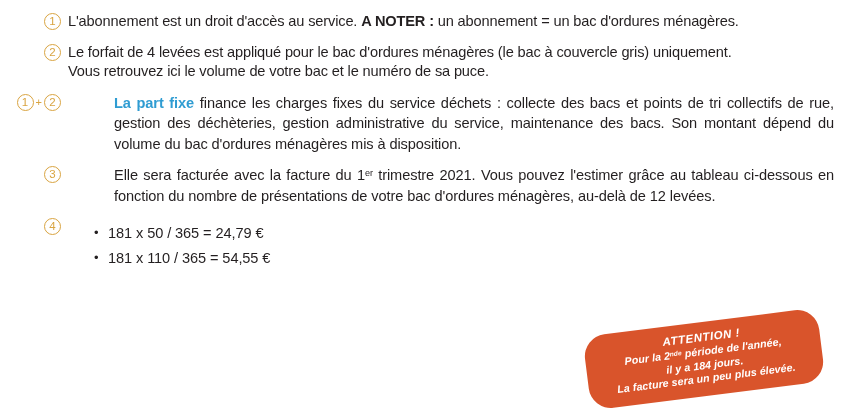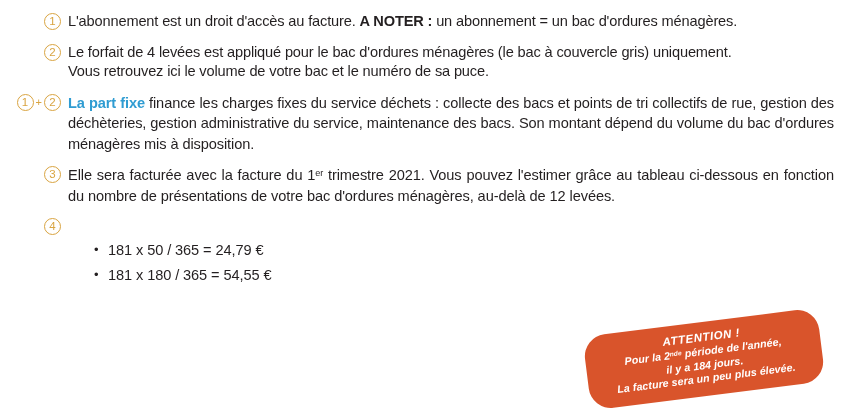--- a/index.html
+++ b/index.html
@@ -80,20 +80,21 @@
     color: #231f20;
     font-stretch: condensed;
   }
   .para {
     font-size: 14.6px;
     line-height: 20.5px;
     letter-spacing: -0.1px;
     color: #231f20;
     text-align: justify;
     max-width: 785px;
+    margin-left: 46px;
   }
   .para-narrow {
     max-width: 795px;
   }
   b.note {
     font-weight: bold;
     color: #231f20;
   }
   .blue {
     color: #2f9cd2;
@@ -102,21 +103,21 @@
   sup {
     font-size: 0.62em;
     vertical-align: 0.45em;
     line-height: 0;
   }
 
   
   .calc-wrap {
     display: flex;
     align-items: flex-end;
-    margin-top: 21px;
+    margin-top: 4px;
   }
   .bullets {
     list-style: none;
     margin: 0;
     padding: 0 0 0 26px;
   }
   .bullets li {
     font-size: 14.6px;
     line-height: 25px;
     letter-spacing: -0.1px;
@@ -180,21 +181,21 @@
 </head>
 <body>
 
 <div class="page">
 
   <div class="item">
     <div class="marker-col">
       <span class="circle">1</span>
     </div>
     <div class="body-col">
-      <div class="line"><span>L'abonnement est un droit d'accès au facture. </span><b class="note">A NOTER :</b><span> un abonnement  = un bac d'ordures ménagères.</span></div>
+      <div class="line"><span>L'abonnement est un droit d'accès au service. </span><b class="note">A NOTER :</b><span> un abonnement  = un bac d'ordures ménagères.</span></div>
     </div>
   </div>
 
   <div class="item">
     <div class="marker-col">
       <span class="circle">2</span>
     </div>
     <div class="body-col">
       <div class="line">Le forfait de 4 levées est appliqué pour le bac d'ordures ménagères (le bac à couvercle gris) uniquement.</div>
       <div class="line">Vous retrouvez ici le volume de votre bac et le numéro de sa puce.</div>
@@ -225,21 +226,21 @@
 
   <div class="item">
     <div class="marker-col">
       <span class="circle">4</span>
     </div>
     <div class="body-col">
 
       <div class="calc-wrap">
         <ul class="bullets">
           <li>181 x 50 / 365 = 24,79 €</li>
-          <li>181 x 180 / 365 = 54,55 €</li>
+          <li>181 x 110 / 365 = 54,55 €</li>
         </ul>
       </div>
     </div>
   </div>
 
   <div class="badge">
     <div class="badge-line badge-title">ATTENTION !</div>
     <div class="badge-line"><span>Pour la 2</span><sup>nde</sup><span> période de l'année,</span></div>
     <div class="badge-line">il y a 184 jours.</div>
     <div class="badge-line">La facture sera un peu plus élevée.</div>

